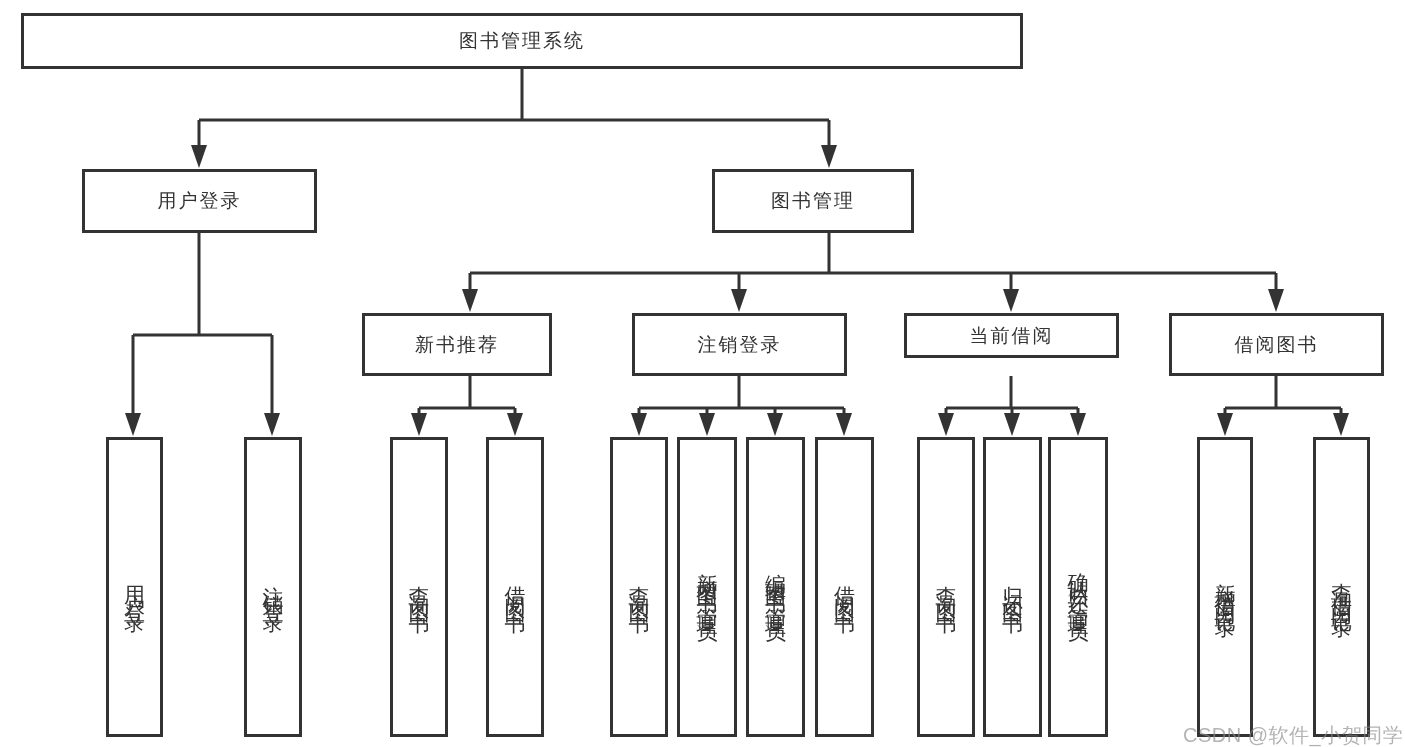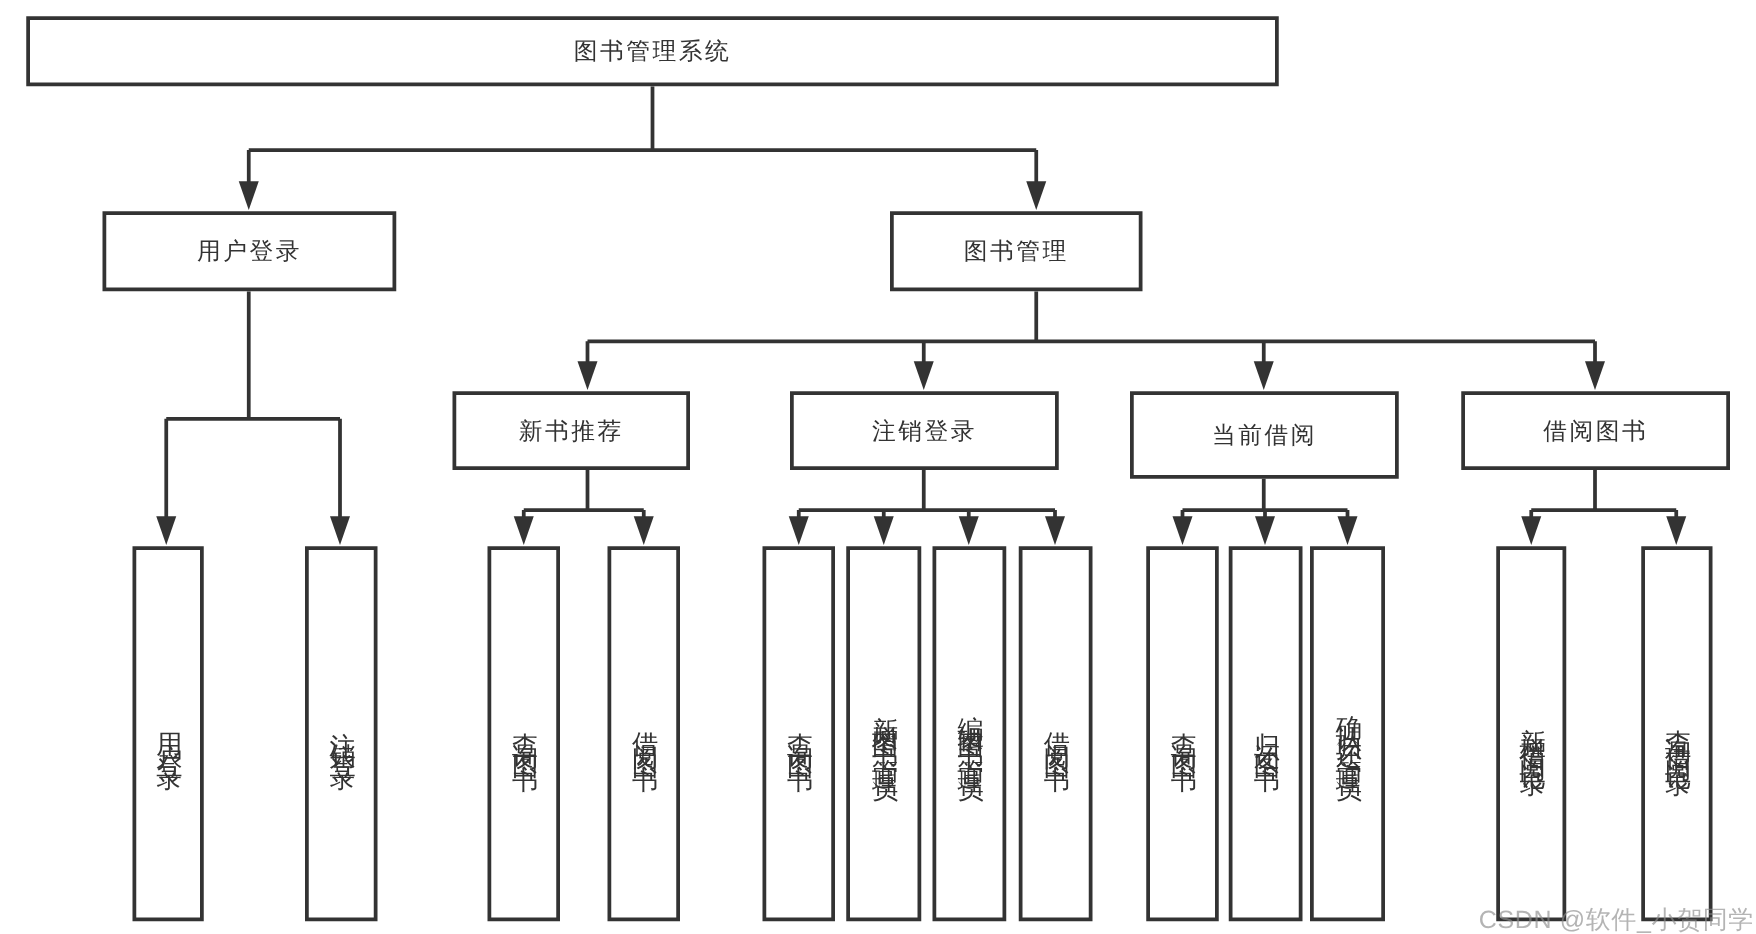--- a/index.html
+++ b/index.html
@@ -114,21 +114,21 @@
   <div class="hbox" style="left:712px; top:169px; width:202px; height:64px;">
     <span>图书管理</span>
   </div>
 
   <div class="hbox" style="left:362px; top:313px; width:190px; height:63px;">
     <span>新书推荐</span>
   </div>
   <div class="hbox" style="left:632px; top:313px; width:215px; height:63px;">
     <span>注销登录</span>
   </div>
-  <div class="hbox" style="left:904px; top:313px; width:215px; height:70px;">
+  <div class="hbox" style="left:904px; top:313px; width:215px; height:45px;">
     <span>当前借阅</span>
   </div>
   <div class="hbox" style="left:1169px; top:313px; width:215px; height:63px;">
     <span>借阅图书</span>
   </div>
 
   <div class="vbox" style="left:106px; width:57px;">
     <span>用户登录</span>
   </div>
   <div class="vbox" style="left:244px;">

